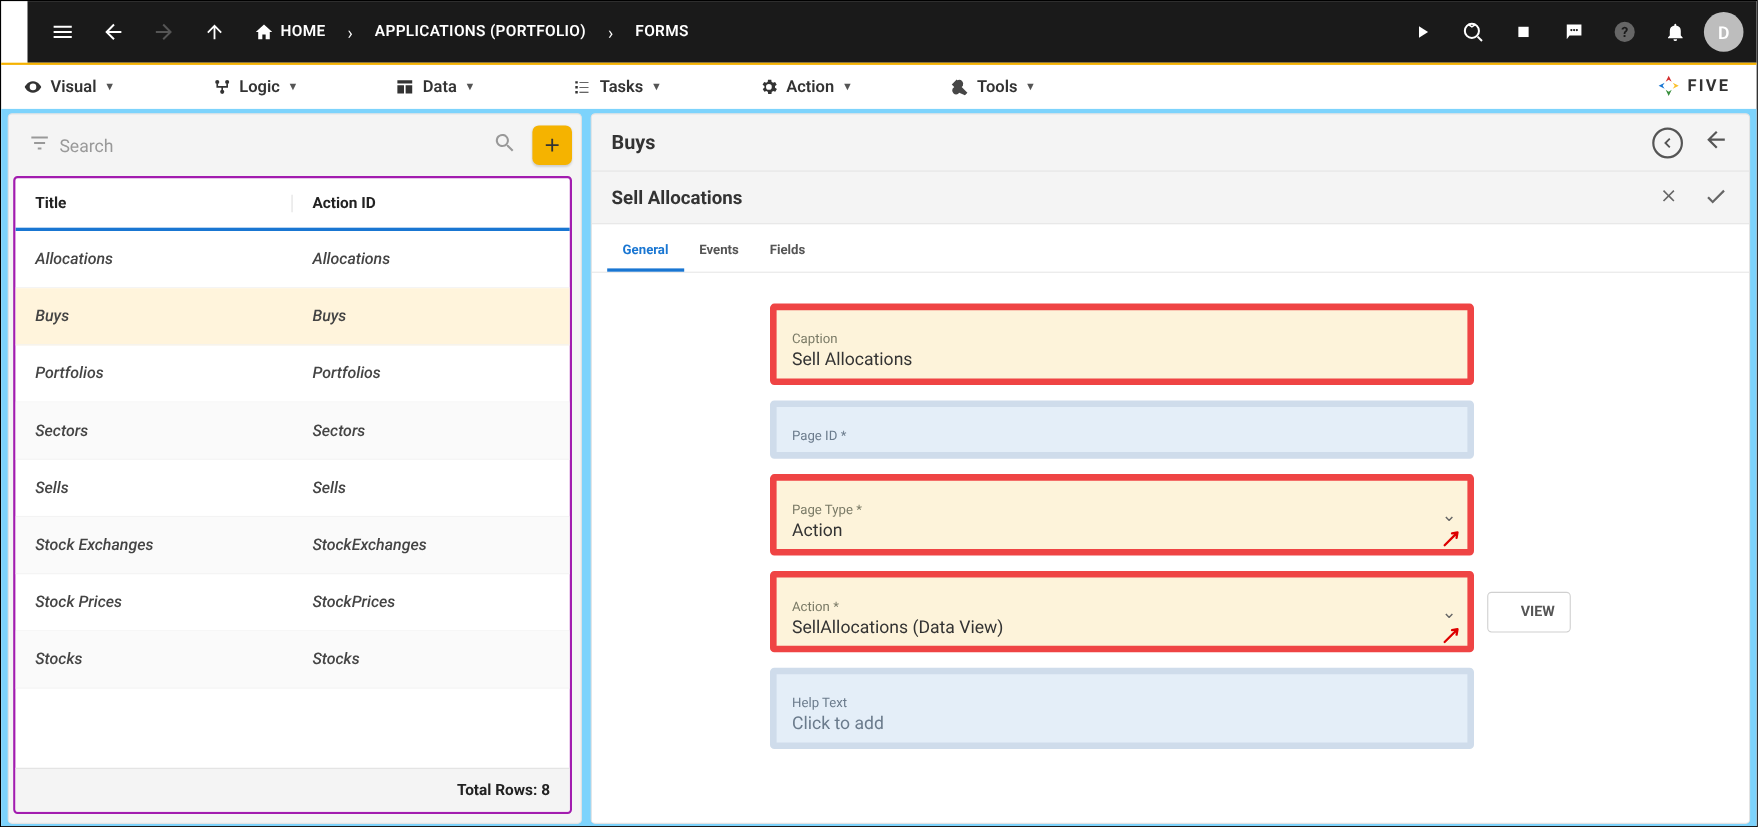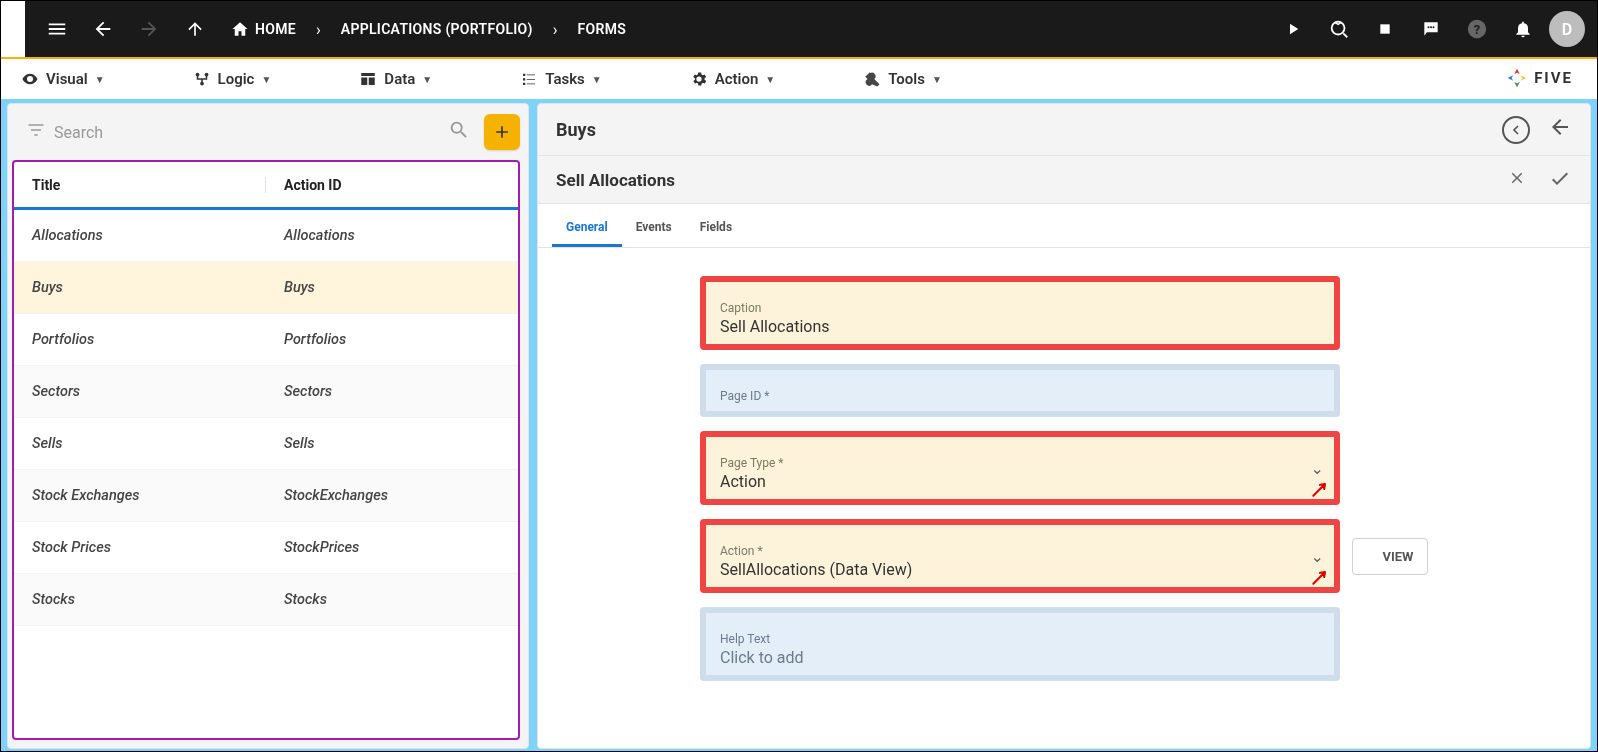--- a/index.html
+++ b/index.html
@@ -281,20 +281,24 @@
           </div>
           <div class="list-row">
             <div class="col1">Stock Prices</div>
             <div class="col2">StockPrices</div>
           </div>
           <div class="list-row">
             <div class="col1">Stocks</div>
             <div class="col2">Stocks</div>
           </div>
         </div>
+      <div class="list-footer">
+        <span>Total Rows:</span>&nbsp;
+        <span>8</span>
+      </div>
     </div>
   </div>
 
   <div class="right-panel">
     <div class="rp-header1">
       <div class="title">Buys</div>
       <div class="h-icn">
         <svg width="16" height="16" viewBox="0 0 24 24">
             <path d="M15 6l-6 6 6 6" stroke="#555" stroke-width="2.5" fill="none"></path>
           </svg>

